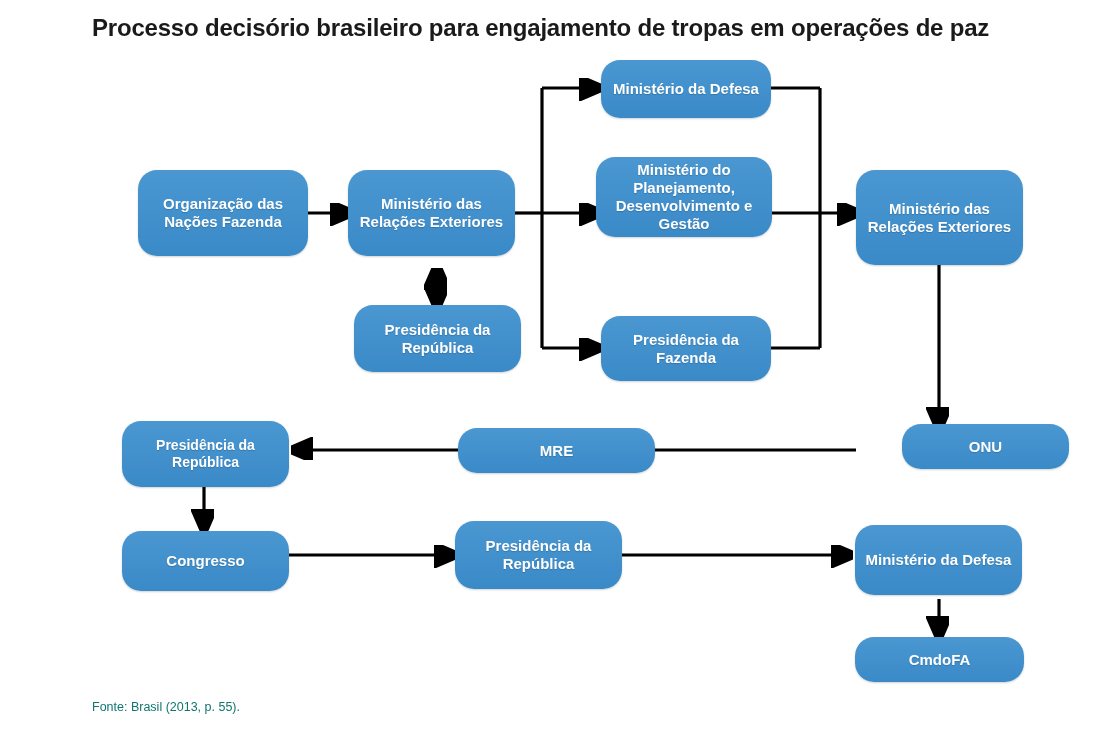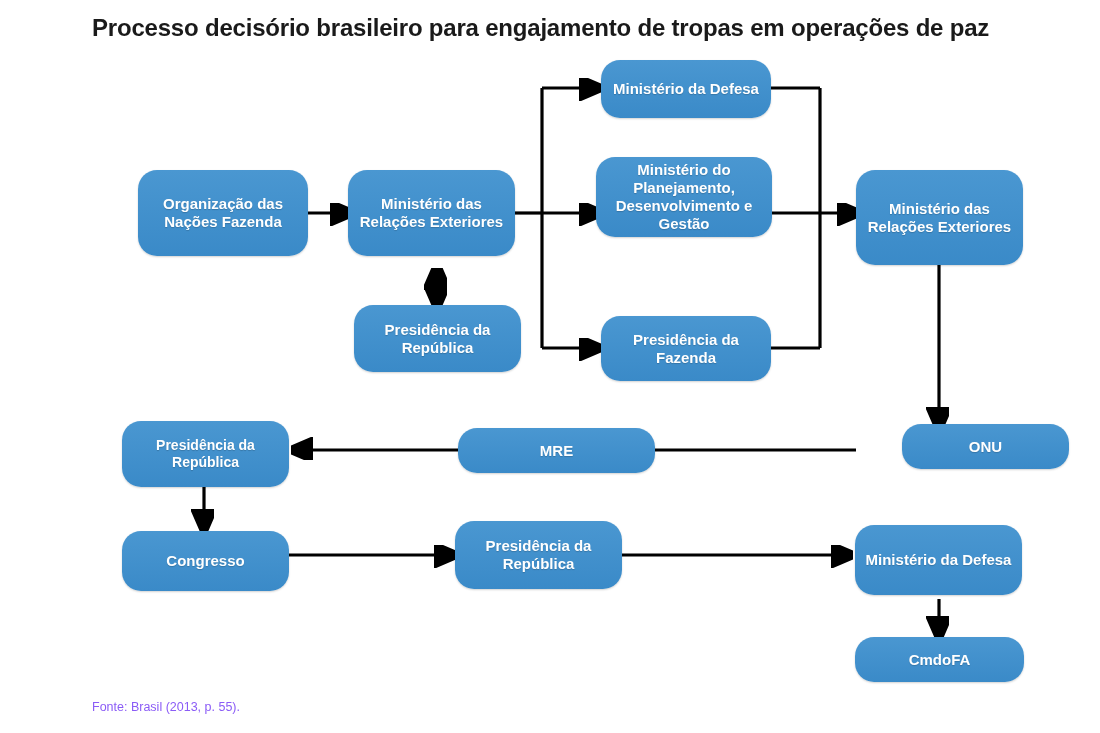--- a/index.html
+++ b/index.html
@@ -26,21 +26,21 @@
     font-weight: bold;
     color: #1a1a1a;
     letter-spacing: -0.2px;
     line-height: 1.15;
   }
   #source-note {
     position: absolute;
     left: 92px;
     top: 700px;
     font-size: 12.5px;
-    color: #8b5cf6;
+    color: #0f766e;
   }
   .node {
     position: absolute;
     background: #3e8fcc;
     background: linear-gradient(180deg, #4a97d1 0%, #3a8ac8 100%);
     border-radius: 19px;
     color: #ffffff;
     display: flex;
     align-items: center;
     justify-content: center;

